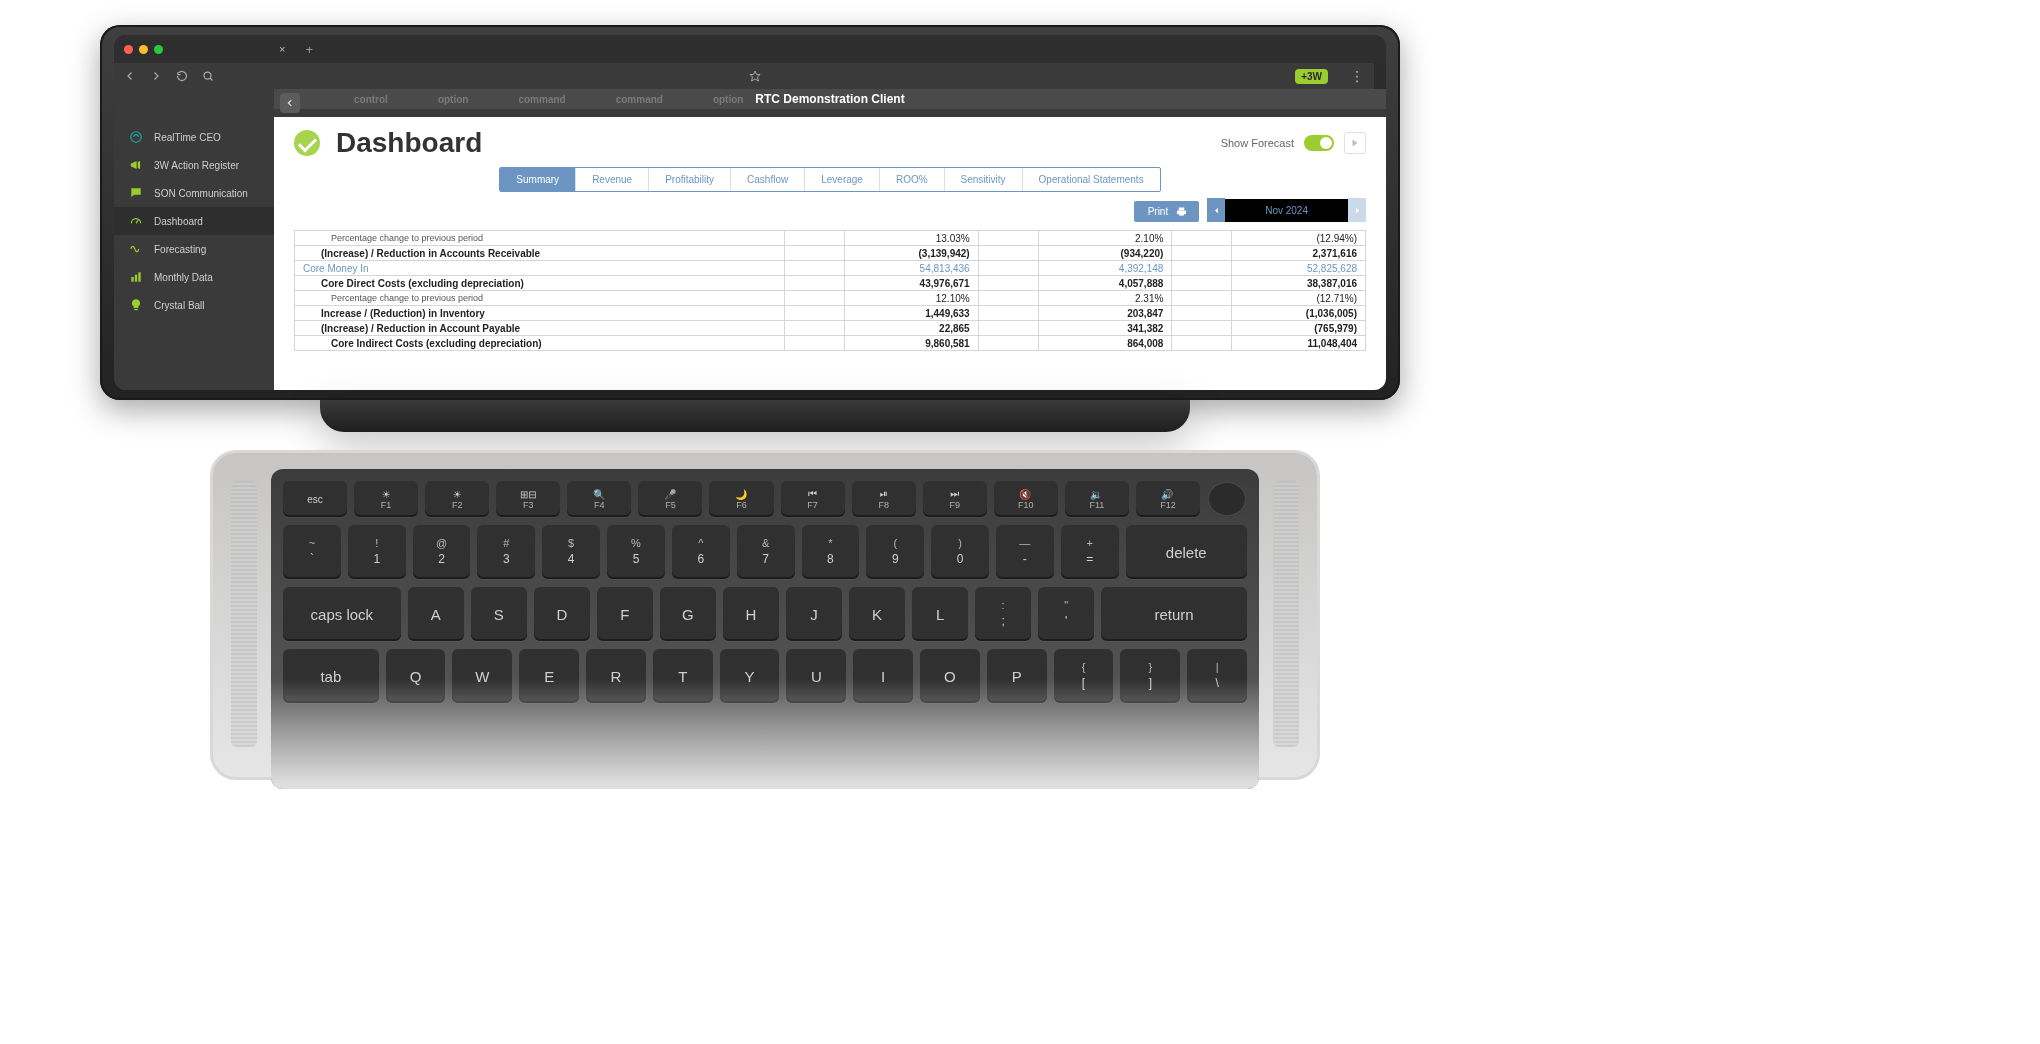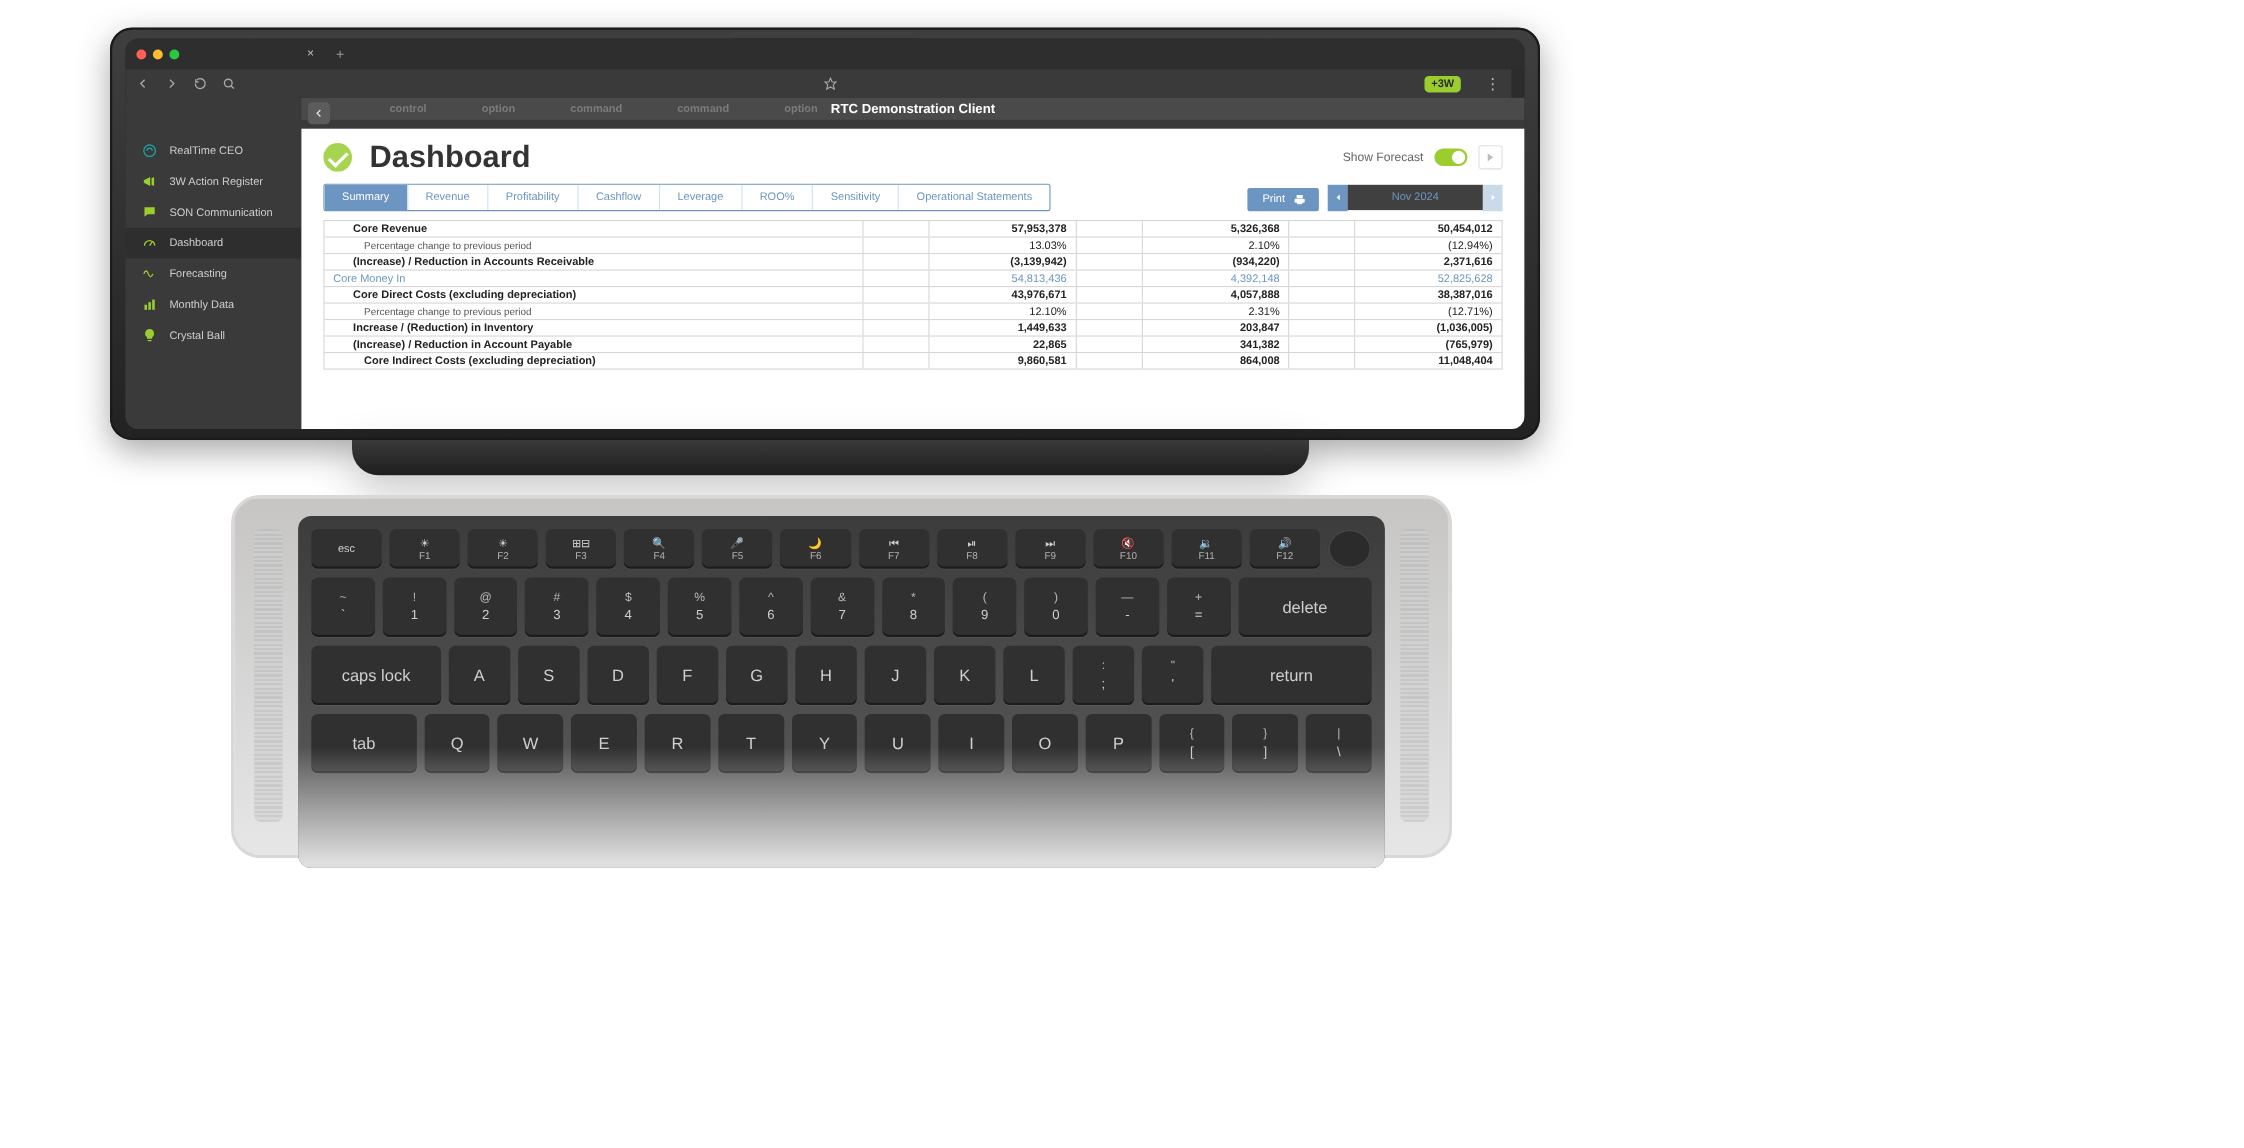--- a/index.html
+++ b/index.html
@@ -91,30 +91,30 @@
   .content{position:absolute;left:var(--sidebarW);right:0;top:28px;bottom:0;background:#fff;overflow:hidden;}
   .header{display:flex;align-items:center;padding:10px 20px 4px;}
   .header .logo{width:26px;height:26px;border-radius:50%;background:#a7d44e;display:flex;align-items:center;justify-content:center;margin-right:16px;position:relative;}
   .header .logo::after{content:"";width:14px;height:7px;border:3px solid #fff;border-top:none;border-right:none;transform:rotate(-45deg);position:absolute;}
   .header h1{margin:0;font-size:28px;font-weight:700;color:#333;}
   .hdr-right{margin-left:auto;display:flex;align-items:center;gap:10px;font-size:11px;color:#666;}
   .toggle{width:30px;height:16px;background:#9ccd2f;border-radius:10px;position:relative;}
   .toggle::after{content:"";position:absolute;width:12px;height:12px;background:#fff;border-radius:50%;top:2px;right:2px;}
   .sq{width:22px;height:22px;border:1px solid #e0e0e0;border-radius:3px;color:#bbb;display:flex;align-items:center;justify-content:center;}
 
-  .tabsrow{display:flex;align-items:center;gap:6px;padding:4px 20px 8px;}
+  .tabsrow{display:flex;align-items:center;gap:6px;padding:4px 20px 8px;flex-direction:column;}
   .ptabs{display:flex;border:1px solid var(--blue);border-radius:2px;overflow:hidden;font-size:10px;}
   .ptab{padding:6px 16px;color:var(--blue);cursor:pointer;border-right:1px solid #cfe0ef;}
   .ptab:last-child{border-right:none;}
   .ptab.active{background:var(--blue);color:#fff;}
   .tb-right{margin-left:auto;display:flex;gap:8px;align-items:flex-end;}
   .btn{background:var(--blue);color:#fff;font-size:10px;padding:5px 12px 5px 14px;border-radius:2px;display:flex;gap:8px;align-items:center;cursor:pointer;}
   .month{display:flex;align-items:center;}
   .month .chev{width:18px;height:24px;background:var(--blue);color:#fff;display:flex;align-items:center;justify-content:center;font-size:11px;cursor:pointer;}
-  .month .lbl{background:#404040;color:var(--blue);font-size:10px;padding:6px 40px;}
+  .month .lbl{background:#000000;color:var(--blue);font-size:10px;padding:6px 40px;}
 
   
   .tbl{margin:0 20px;border:1px solid var(--rowline);font-size:10px;}
   .thead{display:flex;background:var(--blue);color:#fff;font-weight:600;font-size:10px;}
   .thead .c{padding:6px 8px;}
   .c-label{flex:0 0 490px;border-right:1px solid rgba(255,255,255,.3);}
   .c-pct{flex:0 0 60px;text-align:right;border-right:1px solid rgba(255,255,255,.3);}
   .c-val{flex:1;text-align:right;border-right:1px solid rgba(255,255,255,.3);}
   .c-val:last-child{border-right:none;}
   .tbody .row{display:flex;border-top:1px solid var(--rowline);}
@@ -309,29 +309,20 @@
                   <svg viewBox="0 0 24 24" width="9" height="9" fill="currentColor">
                       <polygon points="8 5 16 12 8 19"></polygon>
                     </svg>
                 </div>
               </div>
             </div>
           </div>
 
           <div class="tbl">
             <div class="tbody" id="tbody">
-                <div class="row indent bold">
-                  <div class="c c-label bold"><span>Core Revenue</span></div>
-                  <div class="c c-pct bold"></div>
-                  <div class="c c-val bold">57,953,378</div>
-                  <div class="c c-pct bold"></div>
-                  <div class="c c-val bold">5,326,368</div>
-                  <div class="c c-pct bold"></div>
-                  <div class="c c-val bold">50,454,012</div>
-                </div>
                 <div class="row sub">
                   <div class="c c-label"><span>Percentage change to previous period</span></div>
                   <div class="c c-pct"></div>
                   <div class="c c-val">13.03%</div>
                   <div class="c c-pct"></div>
                   <div class="c c-val">2.10%</div>
                   <div class="c c-pct"></div>
                   <div class="c c-val">(12.94%)</div>
                 </div>
                 <div class="row indent bold">

